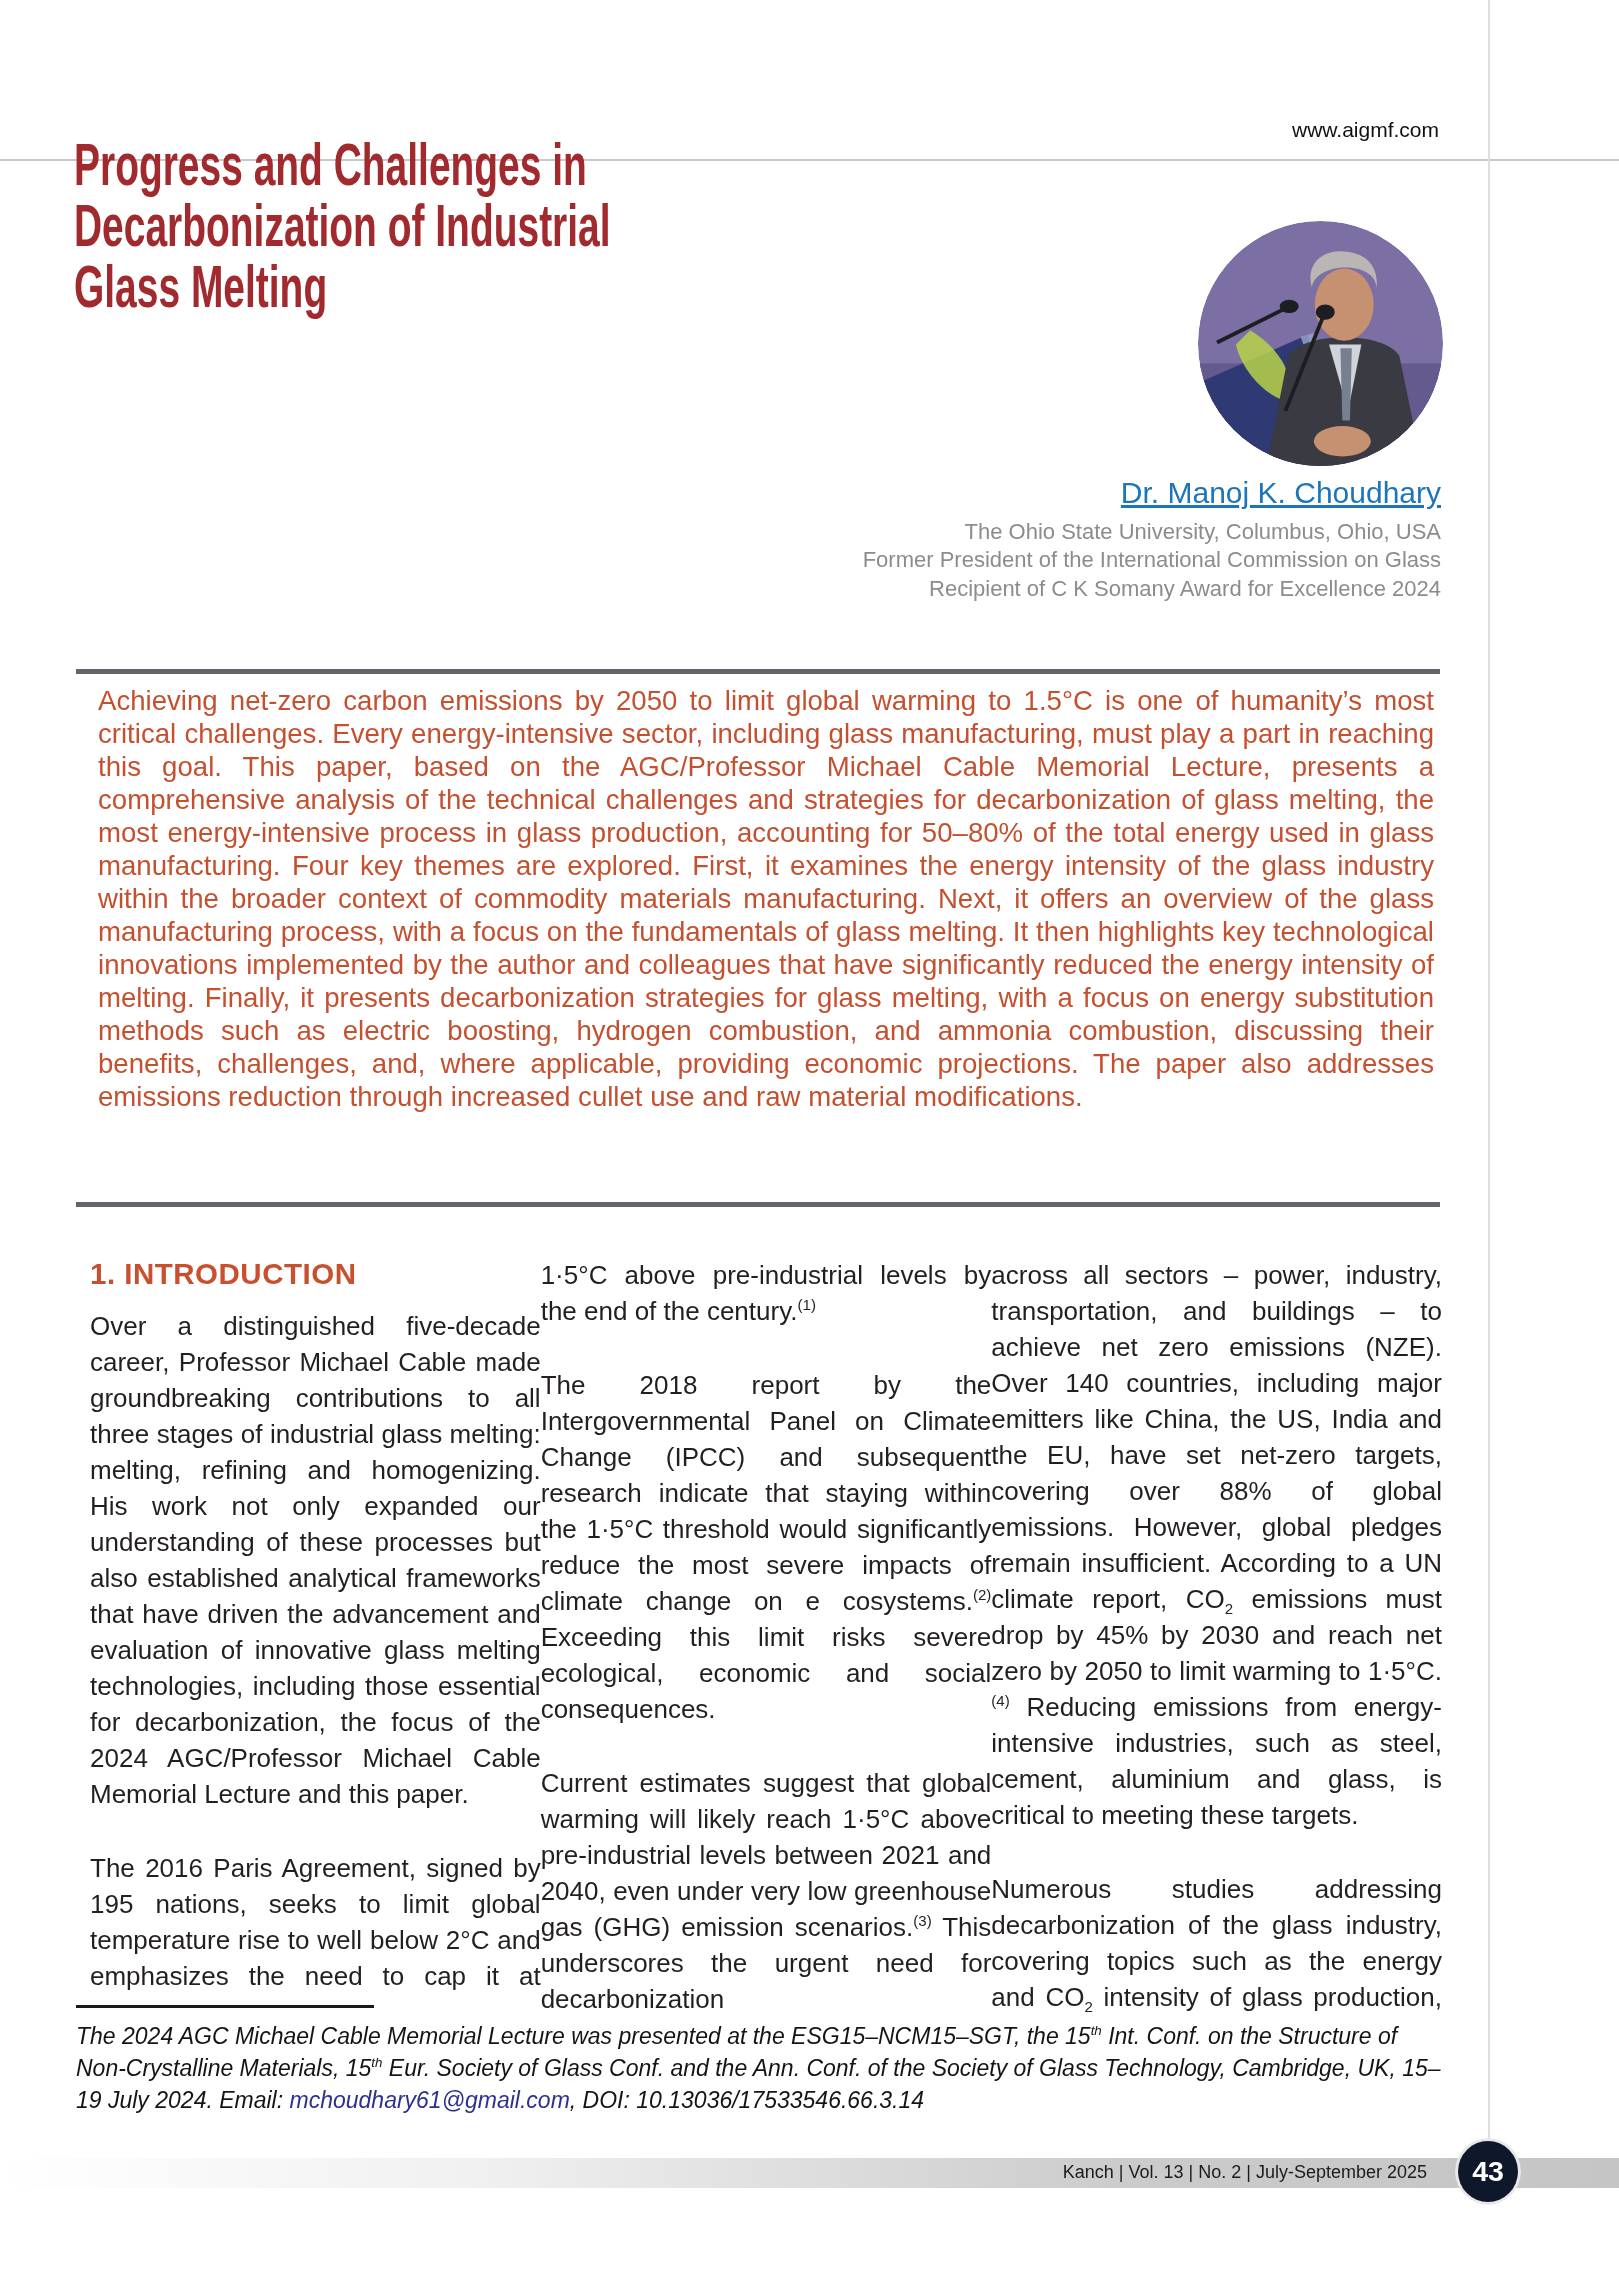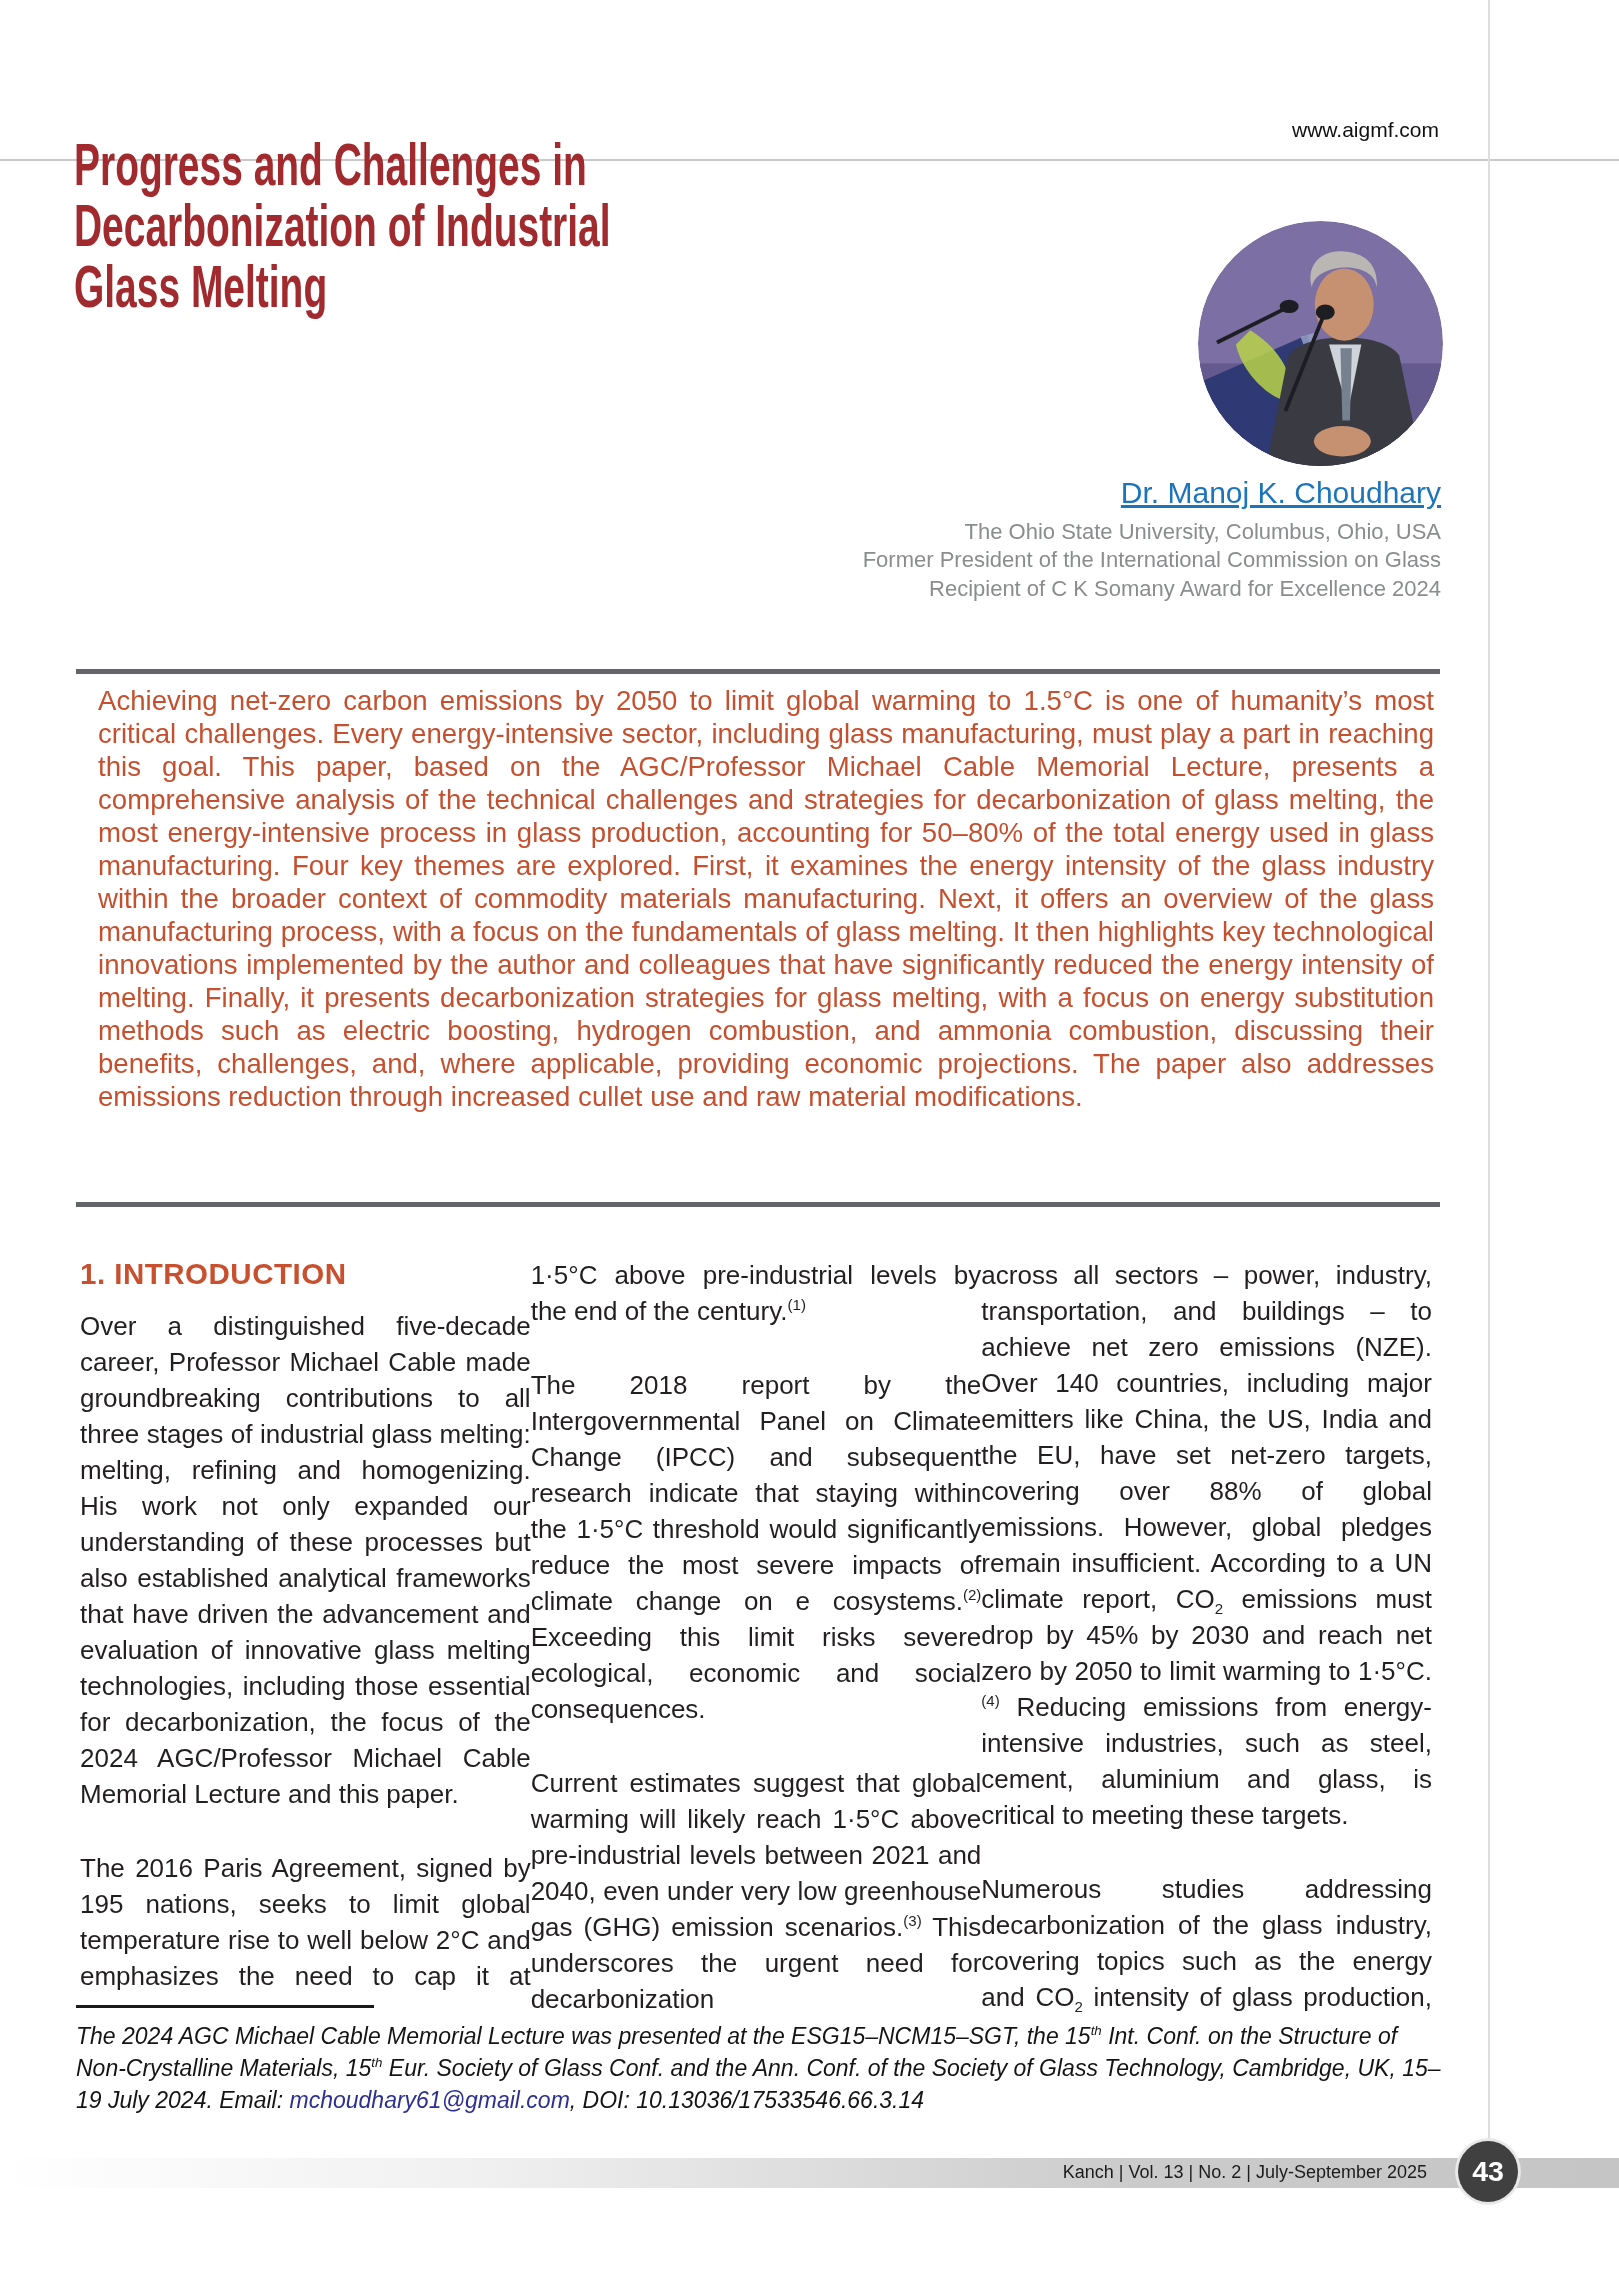--- a/index.html
+++ b/index.html
@@ -22,40 +22,40 @@
   .author-name{font-size:30px;color:#1C75BB;margin:0 0 7.6px 0;text-decoration:underline;}
   .affil{font-size:22px;line-height:28.5px;color:#8A8C8E;}
 
   .rule{position:absolute;left:76px;width:1364px;height:4.8px;background:#63656A;}
   .rule1{top:669px;}
   .rule2{top:1202px;}
 
   .abstract{position:absolute;left:90px;top:676px;width:1336px;margin:8px;
             font-size:27.6px;line-height:33px;color:#C5502F;text-align:justify;}
 
-  .columns{position:absolute;left:80px;top:1257px;width:1352px;
+  .columns{position:absolute;left:90px;top:1257px;width:1352px;
            display:grid;grid-template-columns:1fr 1fr 1fr;}
   .section-heading{margin:0 0 17px 0;font-size:29.5px;font-weight:bold;color:#C8502E;letter-spacing:0.5px;}
   .col p{margin:0;font-size:26px;line-height:36px;color:#231F20;text-align:justify;}
   .col p + p{margin-top:38px;}
   .jlast{text-align-last:justify;}
 
   sup{font-size:58%;vertical-align:super;line-height:0;}
   sub{font-size:58%;vertical-align:baseline;position:relative;top:0.38em;line-height:0;}
 
   .fn-rule{position:absolute;left:76px;top:2005px;width:298px;height:2.9px;background:#1a1a1a;}
   .footnote{position:absolute;left:76px;top:2020px;width:1367px;margin:0;
             font-size:23px;line-height:32px;color:#141414;font-style:italic;}
   .footnote .link{color:#2D3091;}
 
   .footer-bar{position:absolute;left:0;top:2158px;width:1620px;height:30px;
               background:linear-gradient(to right,#ffffff 0%,#f0f0f0 30%,#cbcbcb 70%,#c5c5c5 100%);}
   .footer-text{position:absolute;top:2162px;right:193px;font-size:18px;font-weight:normal;color:#1c1c1c;}
   .page-badge{position:absolute;left:1458px;top:2141px;width:60px;height:61px;border-radius:50%;
-              background:#404040;box-shadow:0 0 0 2.9px #e8e8e8;display:flex;align-items:center;
+              background:#0f172a;box-shadow:0 0 0 2.9px #e8e8e8;display:flex;align-items:center;
               justify-content:center;color:#ffffff;font-size:28.5px;font-weight:bold;}
 </style>
 </head>
 <body>
 
 <div class="page">
 
   <div class="url">www.aigmf.com</div>
   <div class="top-rule"></div>
   <div class="v-line"></div>

